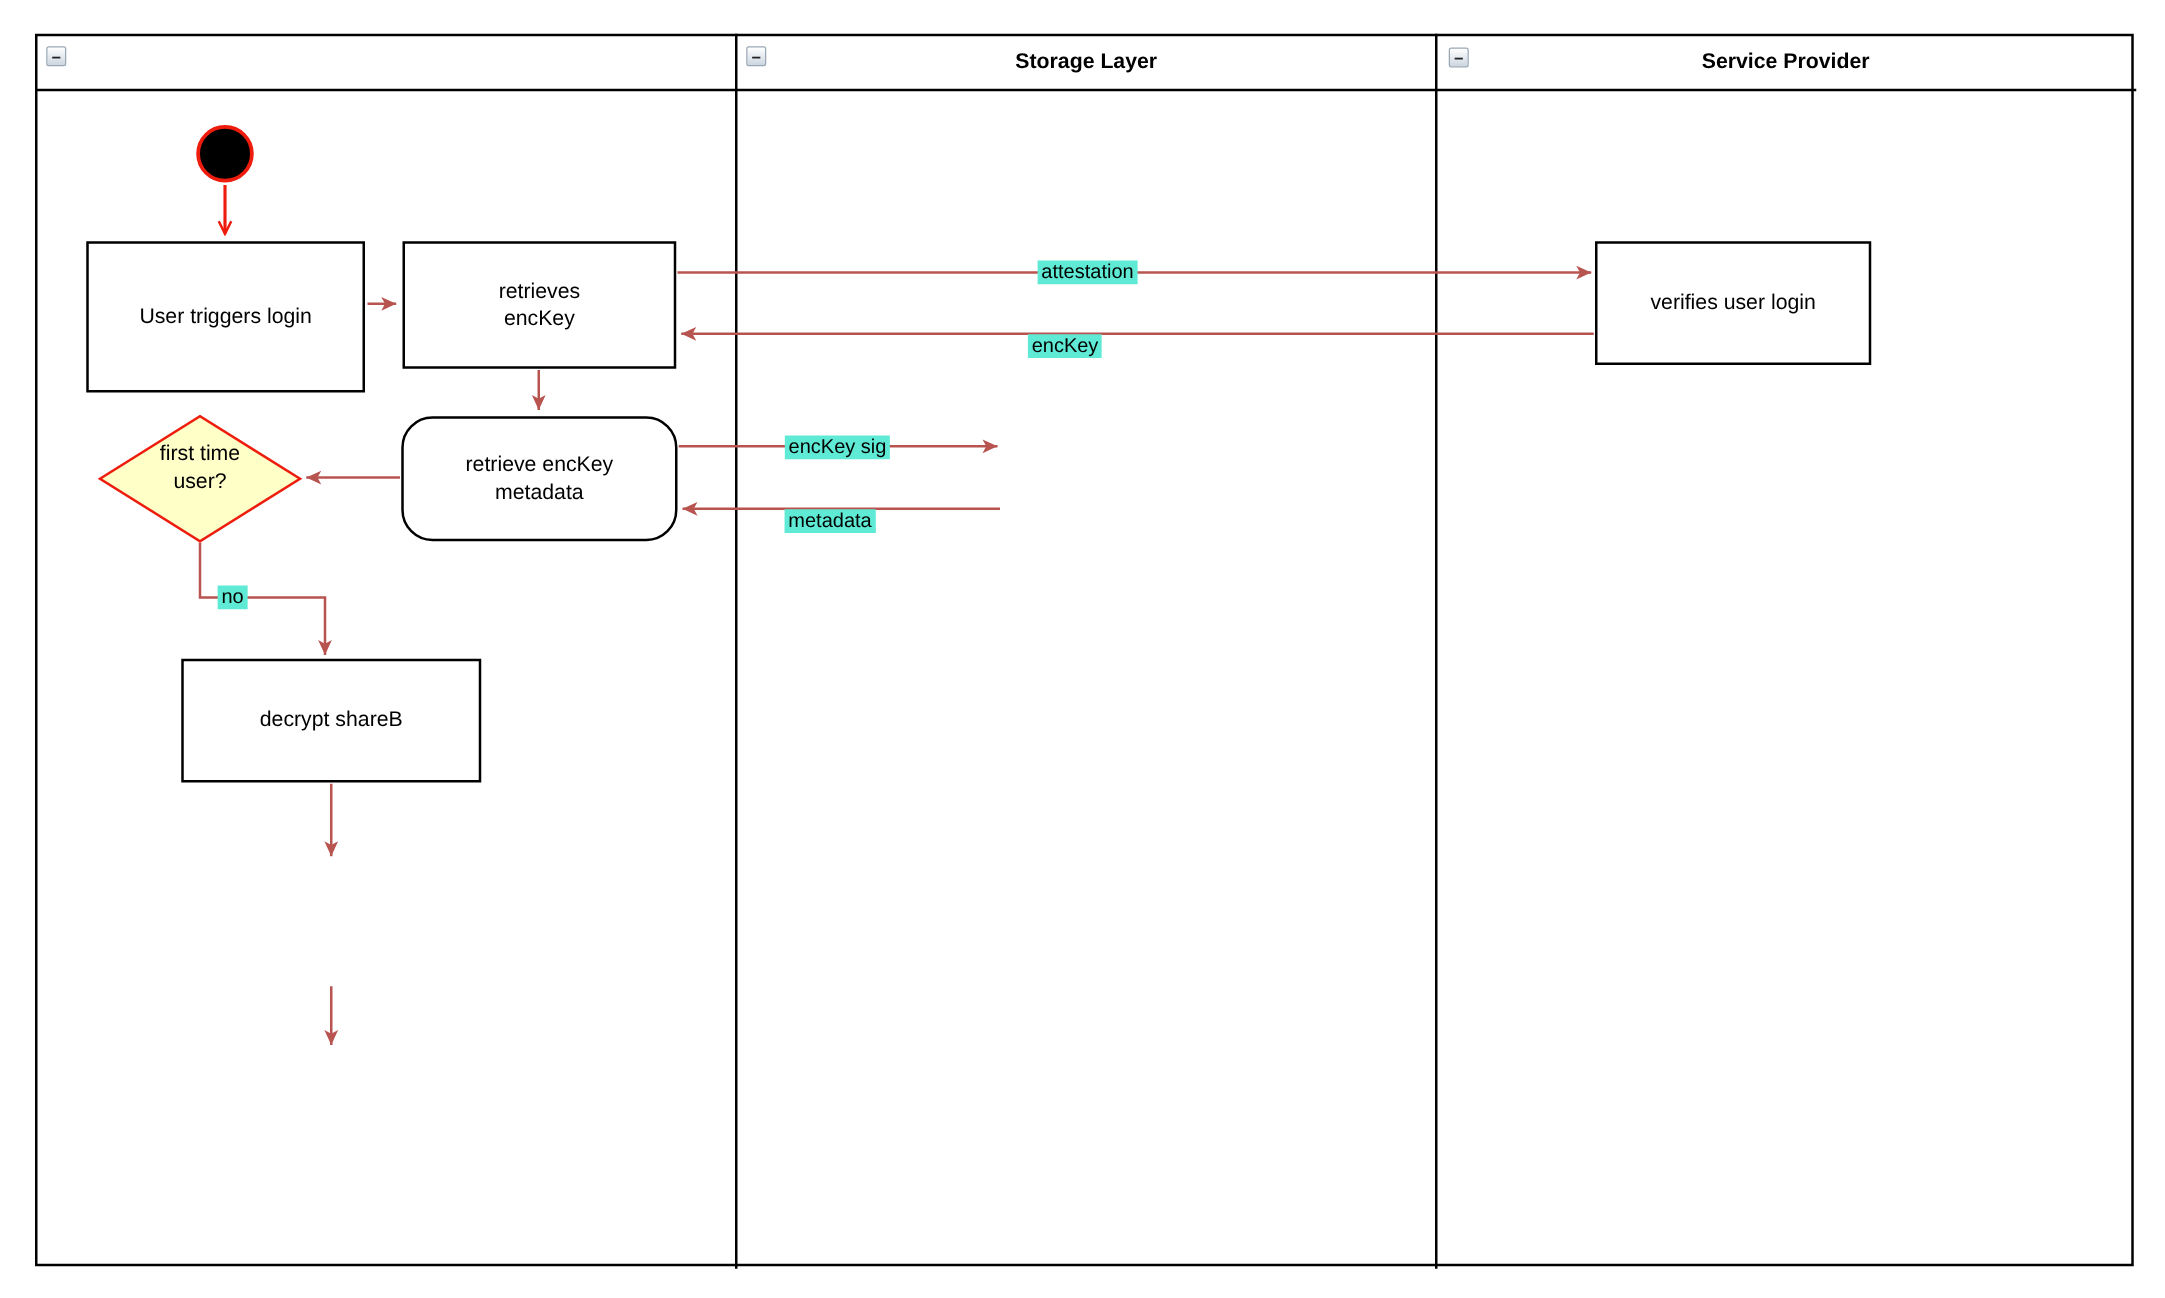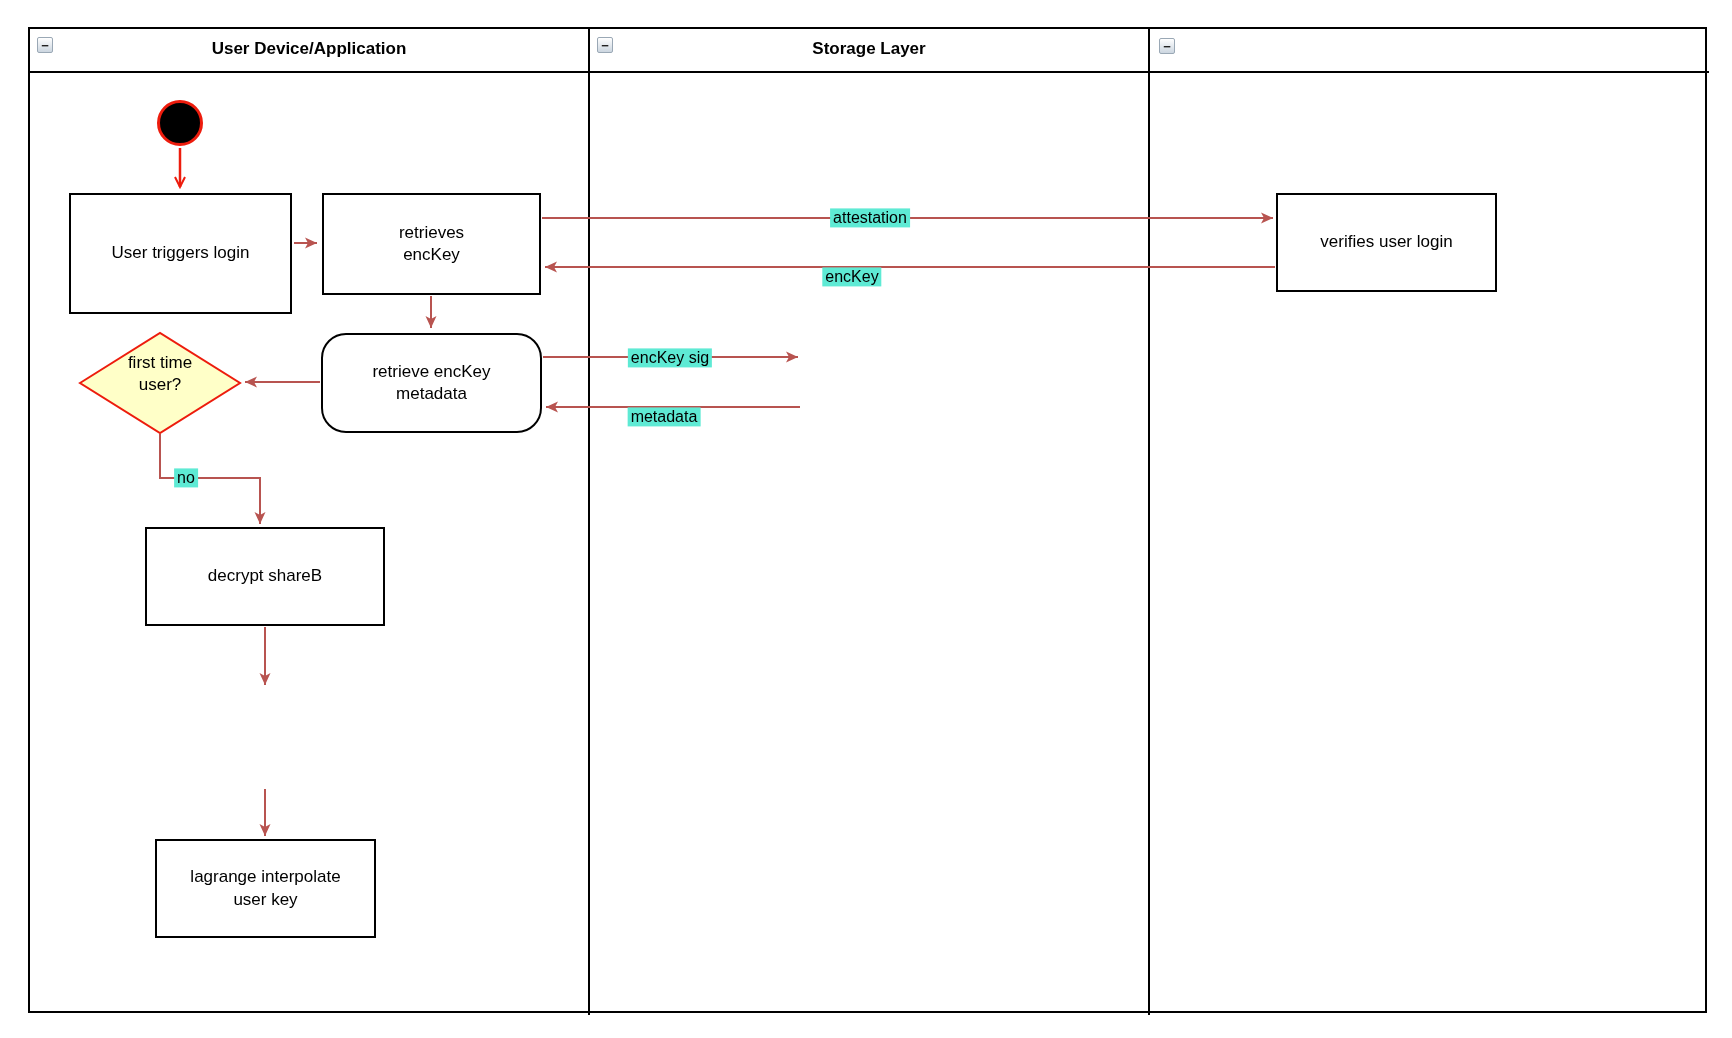--- a/index.html
+++ b/index.html
@@ -19,22 +19,22 @@
 </head>
 <body>
 
 <div class="canvas">
 
   <div class="pool"></div>
   <div class="vline" style="left:588px;"></div>
   <div class="vline" style="left:1148px;"></div>
   <div class="hline"></div>
 
-  <div class="lane-title" style="left:28px;width:562px;">User Device/Application</div>
   <div class="lane-title" style="left:590px;width:558px;">Storage Layer</div>
+  <div class="lane-title" style="left:1150px;width:557px;">Service Provider</div>
 
   <div class="collapse-btn" style="left:37px;top:37px;">−</div>
   <div class="collapse-btn" style="left:597px;top:37px;">−</div>
   <div class="collapse-btn" style="left:1159px;top:38px;">−</div>
 
   <svg class="overlay" width="1732" height="1038" viewBox="0 0 1732 1038">
     <defs>
       <marker id="arrowDark" markerUnits="userSpaceOnUse" markerWidth="15" markerHeight="14" refX="13" refY="7" orient="auto">
         <path d="M1,1.5 L13,7 L1,12.5 L4,7 Z" fill="#B85450"></path>
       </marker>
@@ -69,22 +69,20 @@
   </svg>
 
   <div class="start-node"></div>
 
   <div class="node" style="left:69px;top:193px;width:223px;height:121px;">User triggers login</div>
   <div class="node" style="left:322px;top:193px;width:219px;height:102px;">retrieves
 encKey</div>
   <div class="node" style="left:321px;top:333px;width:221px;height:100px;border-radius:25px;">retrieve encKey
 metadata</div>
   <div class="node" style="left:145px;top:527px;width:240px;height:99px;">decrypt shareB</div>
-  <div class="node" style="left:155px;top:839px;width:221px;height:99px;">lagrange interpolate
-user key</div>
   <div class="node" style="left:1276px;top:193px;width:221px;height:99px;">verifies user login</div>
 
   <div class="diamond-label">first time
 user?</div>
 
   <div class="edge-label" style="left:870px;top:218px;">attestation</div>
   <div class="edge-label" style="left:852px;top:277px;">encKey</div>
   <div class="edge-label" style="left:670px;top:358px;">encKey sig</div>
   <div class="edge-label" style="left:664px;top:417px;">metadata</div>
   <div class="edge-label" style="left:186px;top:478px;">no</div>

